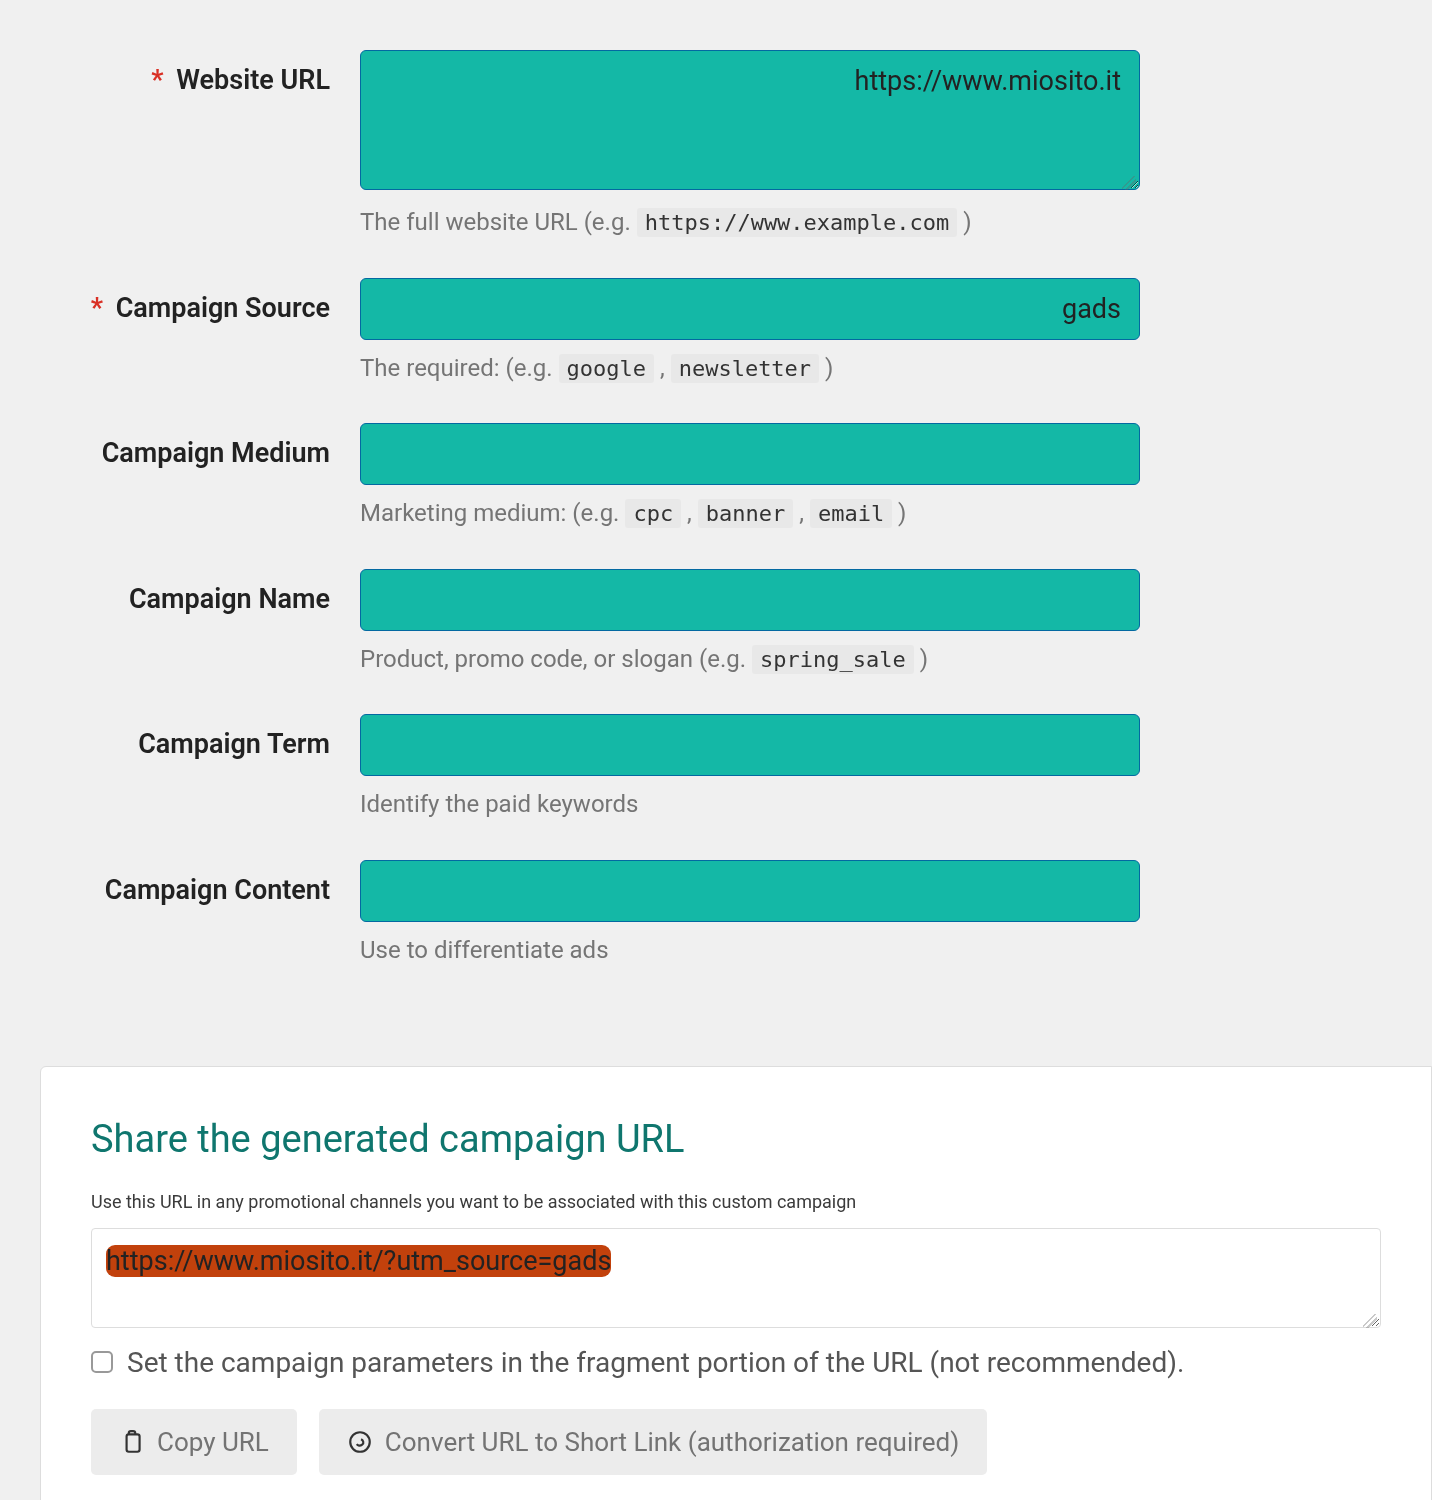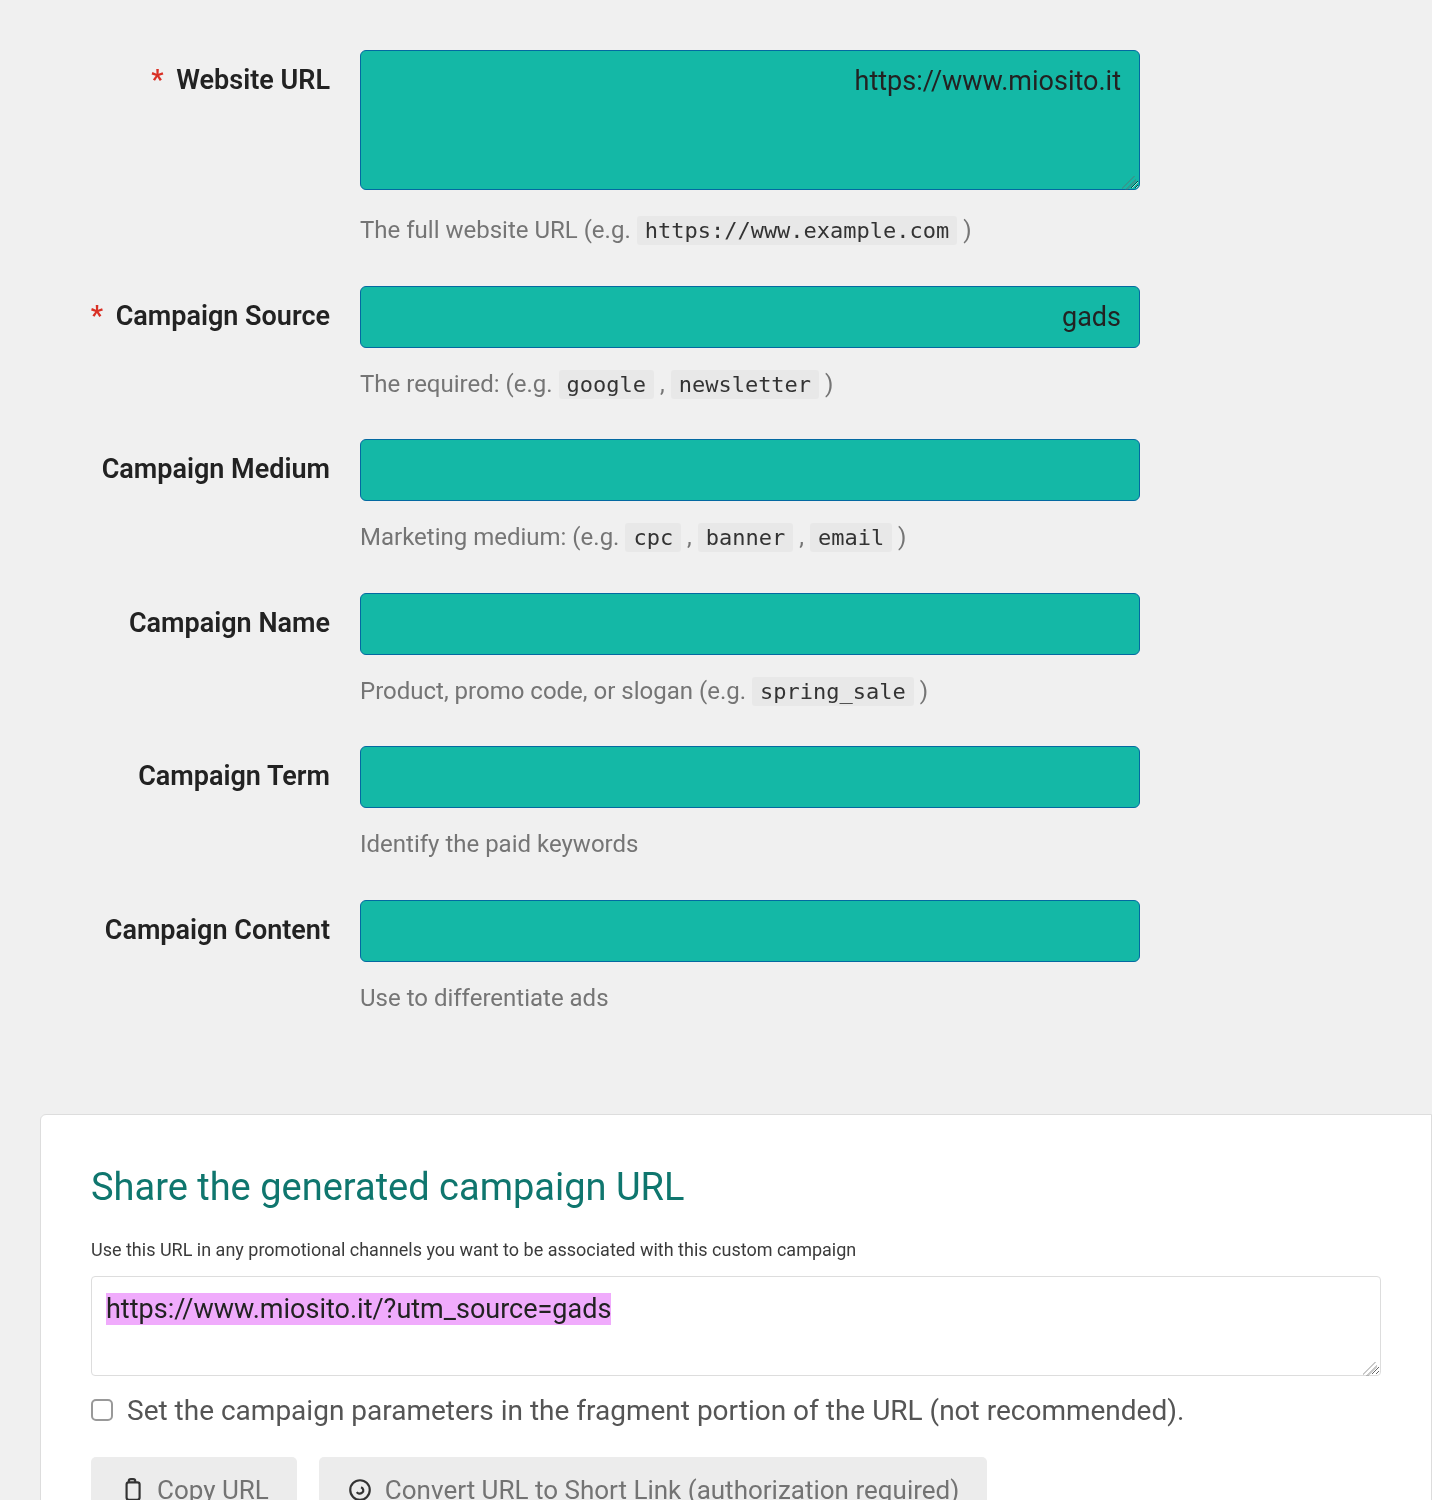--- a/index.html
+++ b/index.html
@@ -47,21 +47,21 @@
     resize: none;
     text-align: right;
   }
   textarea.url-ta {
     height: 140px;
     resize: both;
   }
   .hint {
     font-size: 24px;
     color: #757575;
-    margin-top: 20px;
+    margin-top: 12px;
     line-height: 1.4;
   }
   .hint code {
     background: #e8e8e8;
     padding: 2px 8px;
     border-radius: 3px;
     font-family: ui-monospace, SFMono-Regular, Menlo, Consolas, monospace;
     font-size: 22px;
     color: #333;
   }
@@ -100,21 +100,22 @@
     margin-bottom: 14px;
   }
   .gen-url-overlay {
     position: absolute;
     left: 15px; top: 17px;
     font-size: 27px;
     pointer-events: none;
     color: #222;
   }
   .gen-url-overlay .sel {
-    background: #f0abfc;
+    background: #c2410c;
+    border-radius: 9px;
   }
   .checkbox-row {
     display: flex;
     align-items: center;
     font-size: 28px;
     color: #555;
     margin-bottom: 30px;
   }
   .cb {
     width: 22px; height: 22px;

